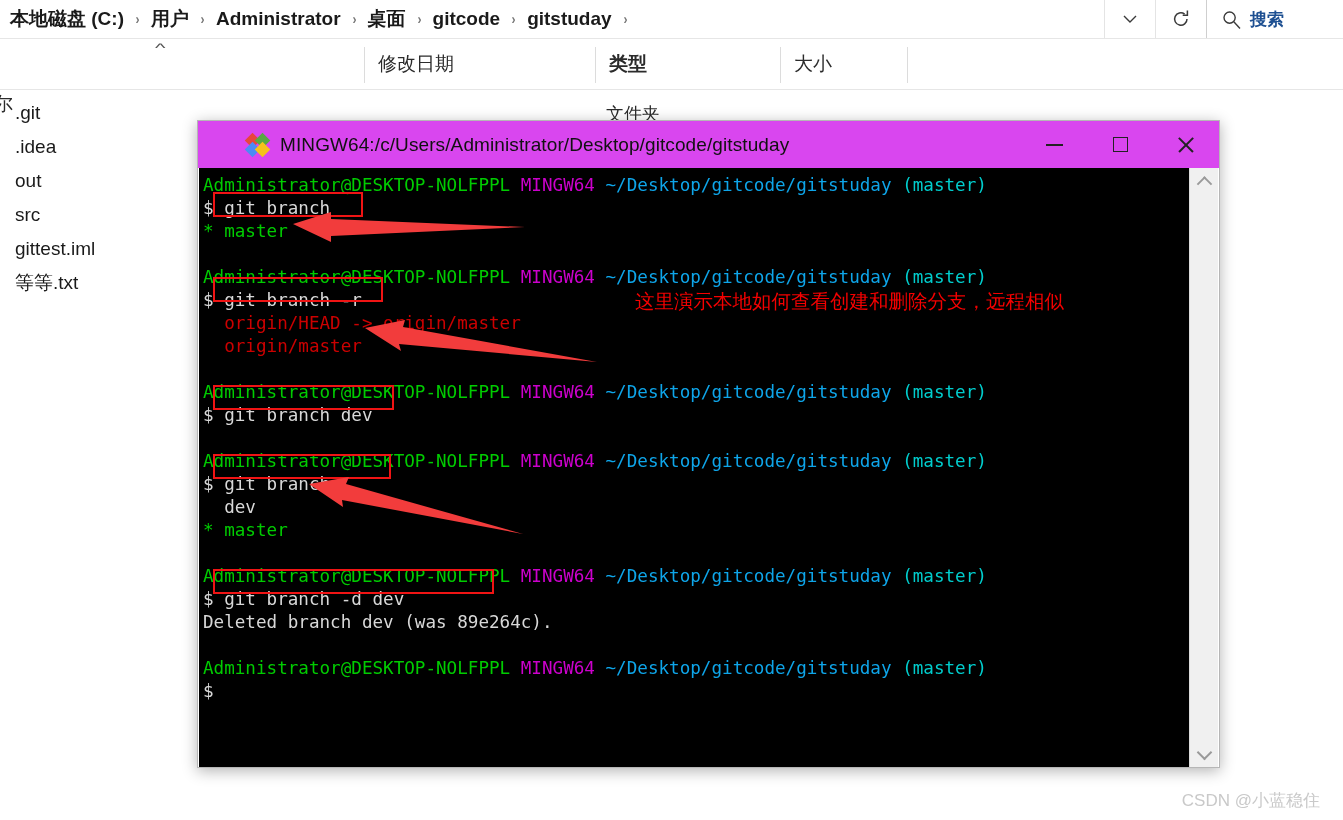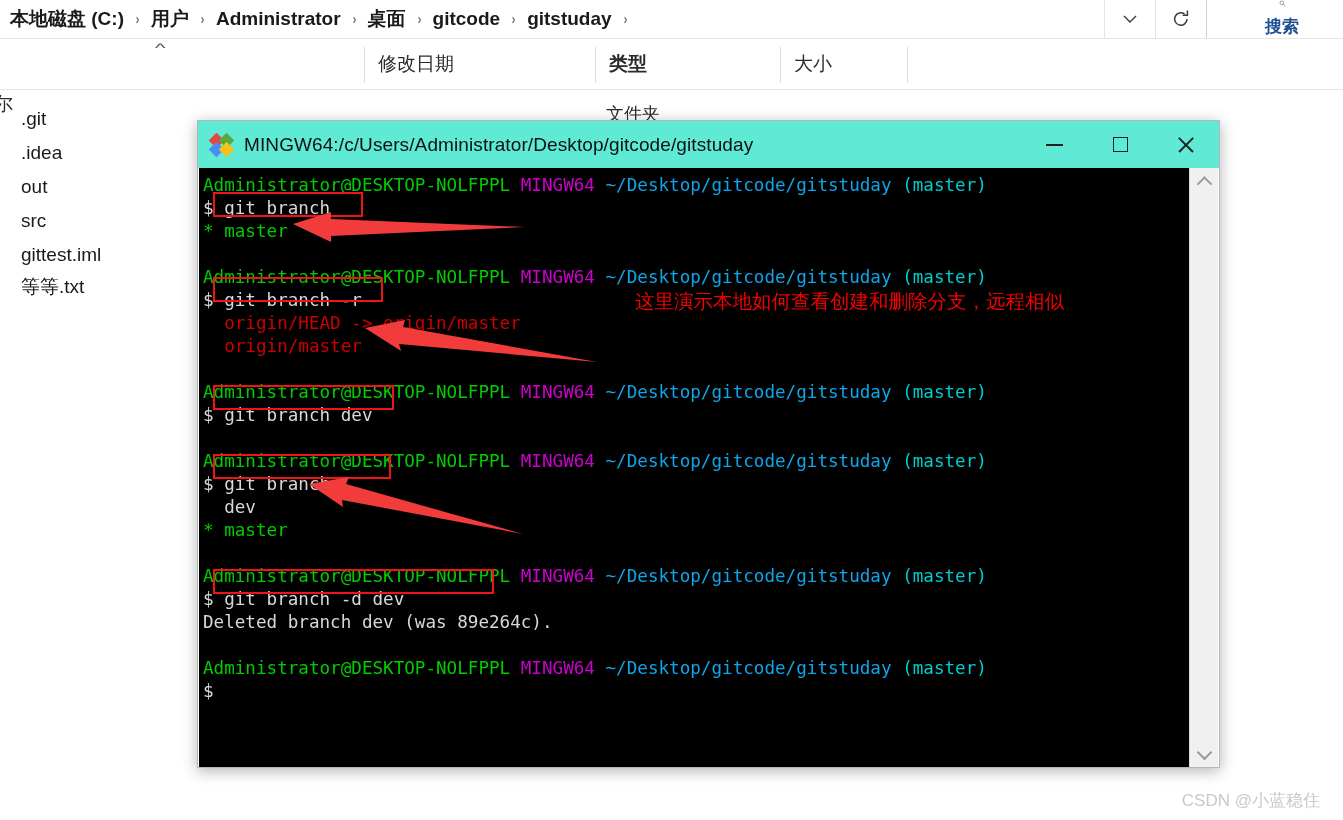--- a/index.html
+++ b/index.html
@@ -29,21 +29,21 @@
   .addr-right {
     position:absolute; right:0; top:0; height:38px; display:flex; align-items:stretch;
   }
   .addr-btn {
     width:50px; display:flex; align-items:center; justify-content:center;
     border-left:1px solid #e4e4e4;
     background:#fff;
   }
   .search-box {
     width:122px; display:flex; align-items:center; gap:8px;
-    border-left:1px solid #cfcfcf; padding-left:14px; background:#fff;flex-direction:column;
+    border-left:1px solid #cfcfcf; padding-left:14px; background:#fff;
   }
   .search-text { font-size:17px; color:#1d4f91; white-space:nowrap; }
   .topline { position:absolute; left:0; top:38px; width:1343px; height:1px; background:#e6e6e6; }
 
   
   .colhead {
     position:absolute; left:0; top:39px; width:1343px; height:50px;
     background:#ffffff;
   }
   .colhead .cell {
@@ -56,39 +56,40 @@
     transform: scaleX(1.6) scaleY(0.85);
   }
   .headline { position:absolute; left:0; top:89px; width:1343px; height:1px; background:#e6e6e6; }
   .namecol-text {
     position:absolute; left:-6px; top:52px; font-size:19px; color:#2b2b2b;
   }
 
   
   .filelist { position:absolute; left:0; top:96px; width:200px; }
   .filerow {
-    height:34px; display:flex; align-items:flex-end;
-    font-size:19px; color:#1a1a1a; padding-left:21px;
+    height:34px; display:flex; align-items:center;
+    font-size:19px; color:#1a1a1a; padding-left:15px;
   }
   .firstrow-meta {
     position:absolute; top:102px; font-size:18px; color:#2b2b2b;
   }
 
   
   .term {
     position:absolute; left:197px; top:120px; width:1023px; height:648px;
     background:#ffffff;
     border:1px solid #b6b6b6;
     box-shadow: 0 3px 14px rgba(0,0,0,0.30);
     box-sizing:border-box;
   }
   .term-title {
     position:absolute; left:0; top:0; width:100%; height:47px;
-    background:#5eead4; display:flex; align-items:center;
+    background:#d946ef; display:flex; align-items:center;
     box-sizing:border-box;
+    padding-left:36px;
   }
   .gb-icon {
     position:relative; width:24px; height:24px; margin-left:12px; margin-right:10px;
     flex:0 0 24px;
   }
   .gb-icon i {
     position:absolute; width:11px; height:11px; transform:rotate(45deg); display:block;
   }
   .gb-icon i.d1 { background:#e8453c; left:1px;  top:2px; }
   .gb-icon i.d2 { background:#4b8bf5; left:1px;  top:11px; }

